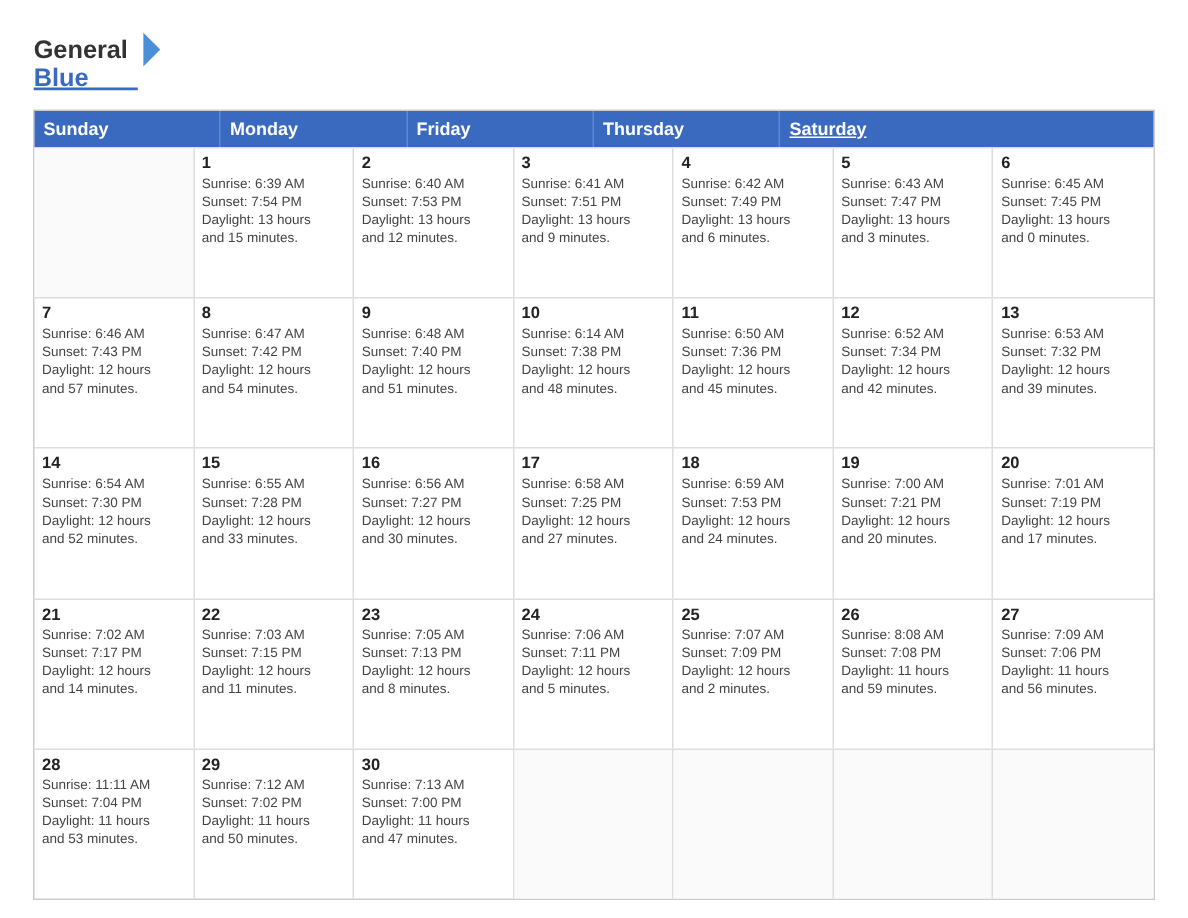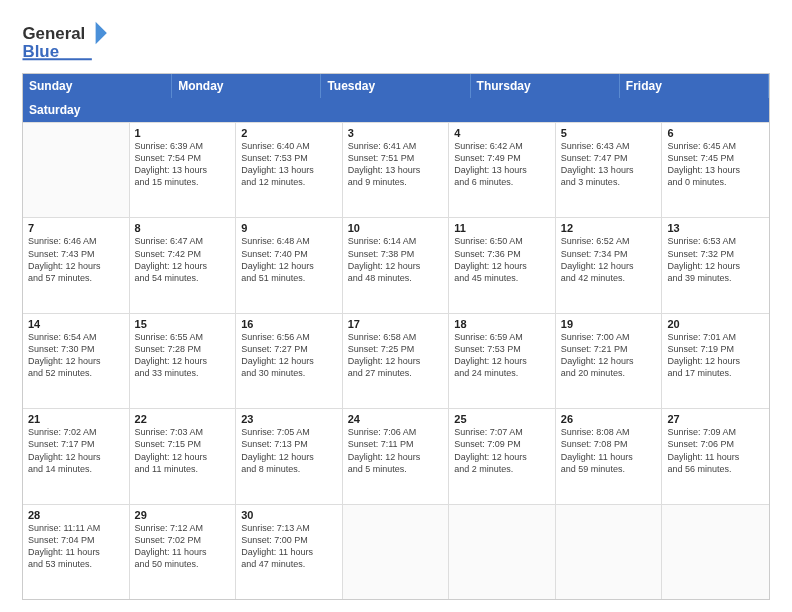--- a/index.html
+++ b/index.html
@@ -42,32 +42,32 @@
       color: #555;
     }
     .calendar {
       flex: 1;
       display: flex;
       flex-direction: column;
       border: 1px solid #ccc;
     }
     .cal-header {
       display: grid;
-      grid-template-columns: repeat(5, 1fr);
+      grid-template-columns: repeat(6, 1fr);
       background: #3a6abf;
     }
     .cal-header-cell {
       color: #fff;
       font-size: 12px;
       font-weight: bold;
       padding: 5px 6px;
       text-align: left;
       border-right: 1px solid #5a8ad0;
     }
-    .cal-header-cell:last-child { border-right: none; }
+    .cal-header-cell:last-child { border-right: none; text-decoration: underline; }
     .cal-body {
       flex: 1;
       display: flex;
       flex-direction: column;
     }
     .cal-row {
       display: grid;
       grid-template-columns: repeat(7, 1fr);
       flex: 1;
       border-top: 1px solid #ddd;
@@ -118,23 +118,22 @@
     <div class="title-section">
       <div class="month-title"></div>
       <div class="subtitle"></div>
     </div>
   </div>
 
   <div class="calendar">
     <div class="cal-header">
     <div class="cal-header-cell">Sunday</div>
         <div class="cal-header-cell">Monday</div>
-        <div class="cal-header-cell">Tuesday</div>
+        <div class="cal-header-cell">Friday</div>
         <div class="cal-header-cell">Thursday</div>
-        <div class="cal-header-cell">Friday</div>
         <div class="cal-header-cell">Saturday</div>
       </div>
     <div class="cal-body">
     <div class="cal-row">
           <div class="cal-cell empty"></div>
           <div class="cal-cell">
             <span class="day-num">1</span>
             <span class="cell-line">Sunrise: 6:39 AM</span>
             <span class="cell-line">Sunset: 7:54 PM</span>
             <span class="cell-line">Daylight: 13 hours</span>

